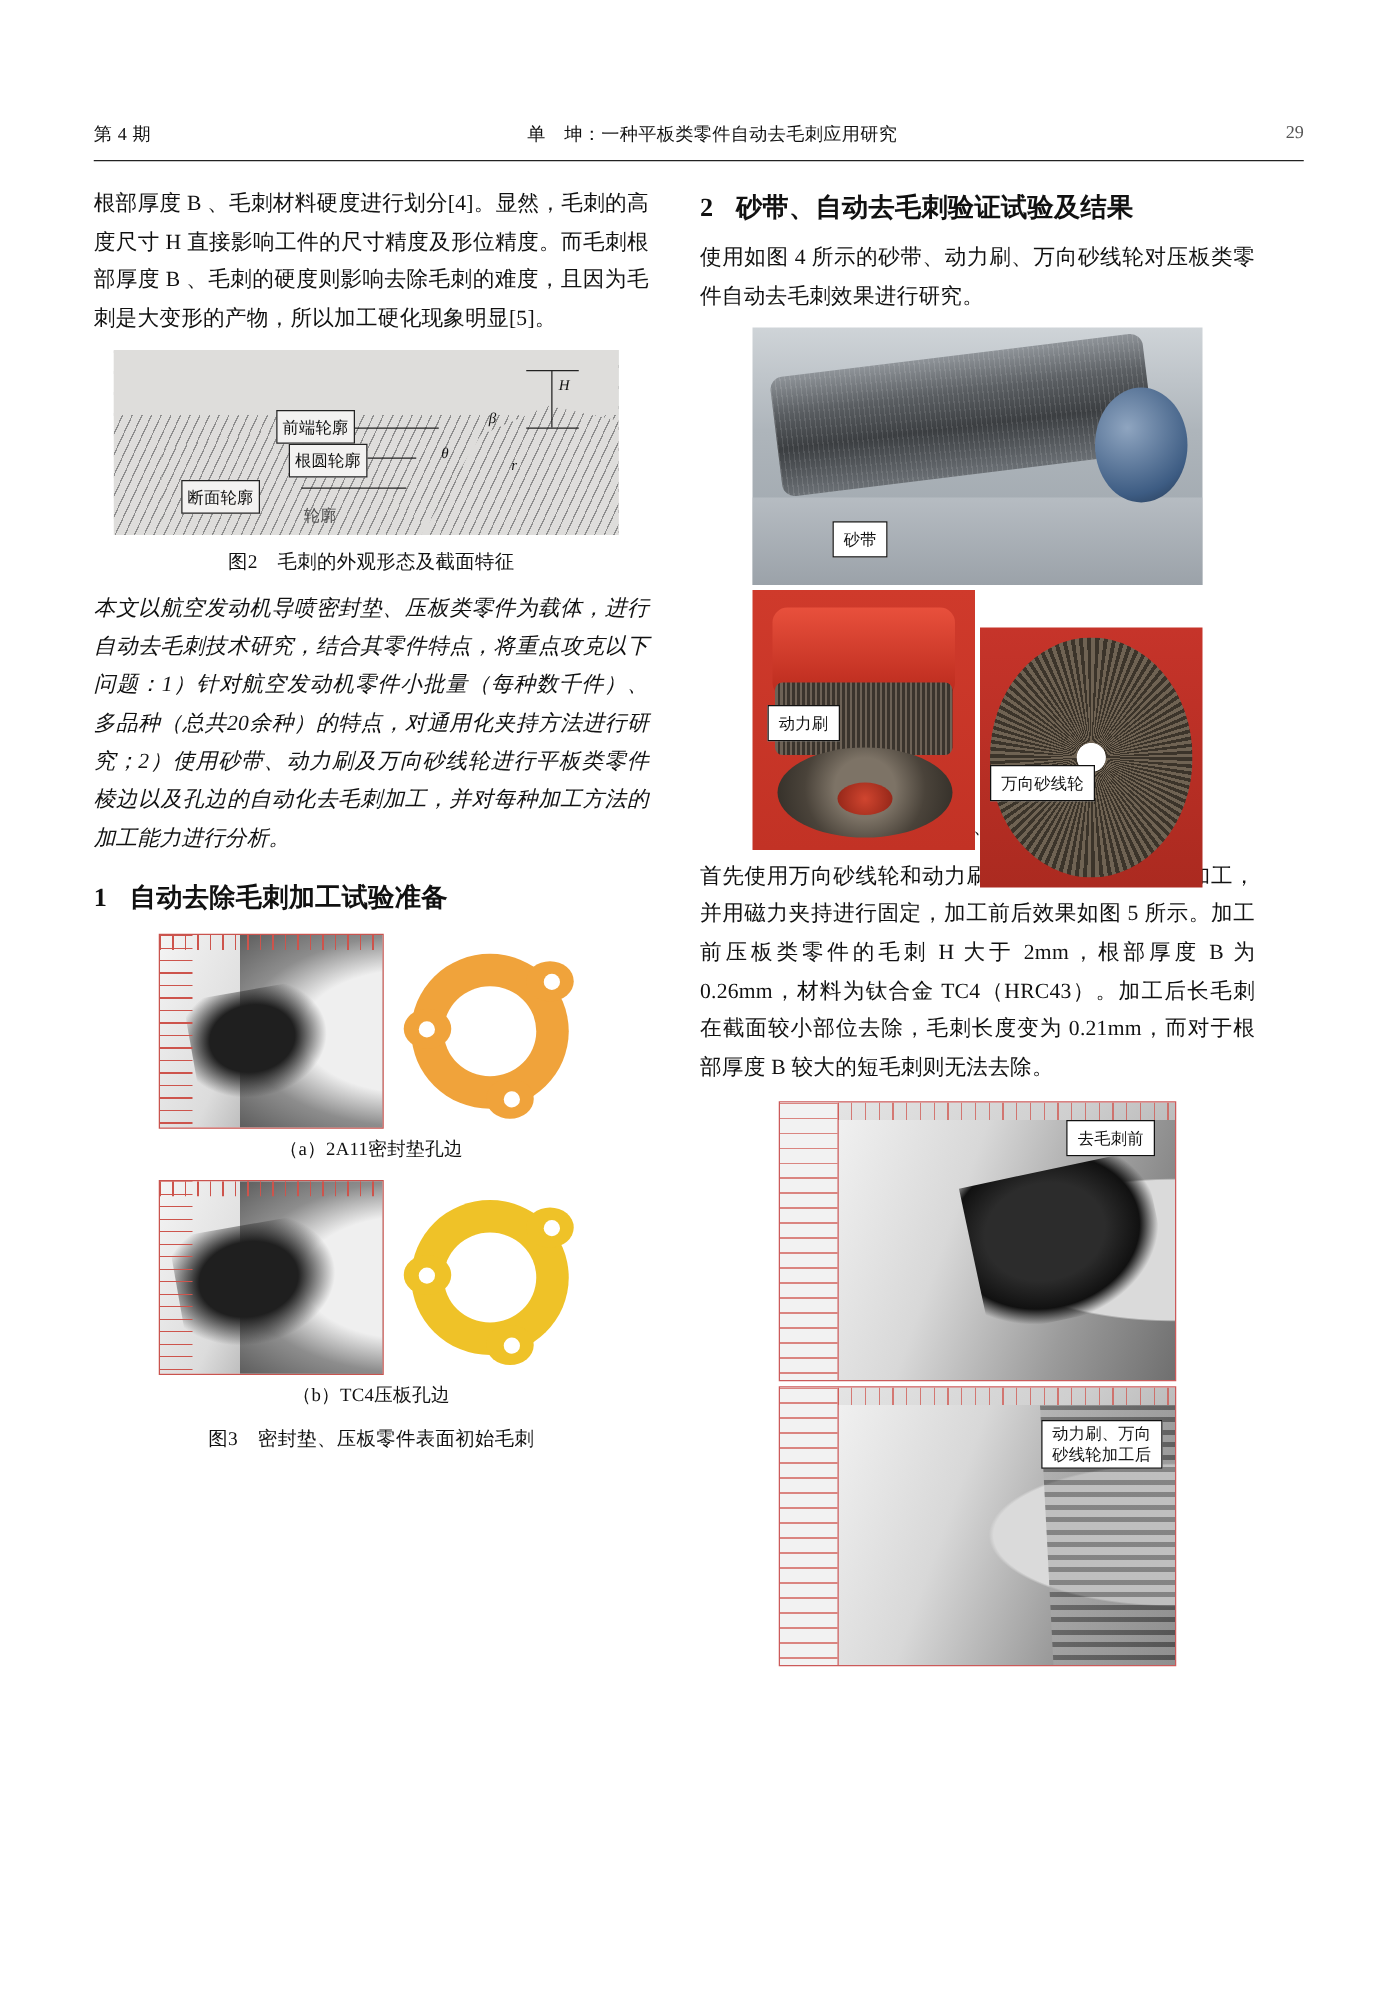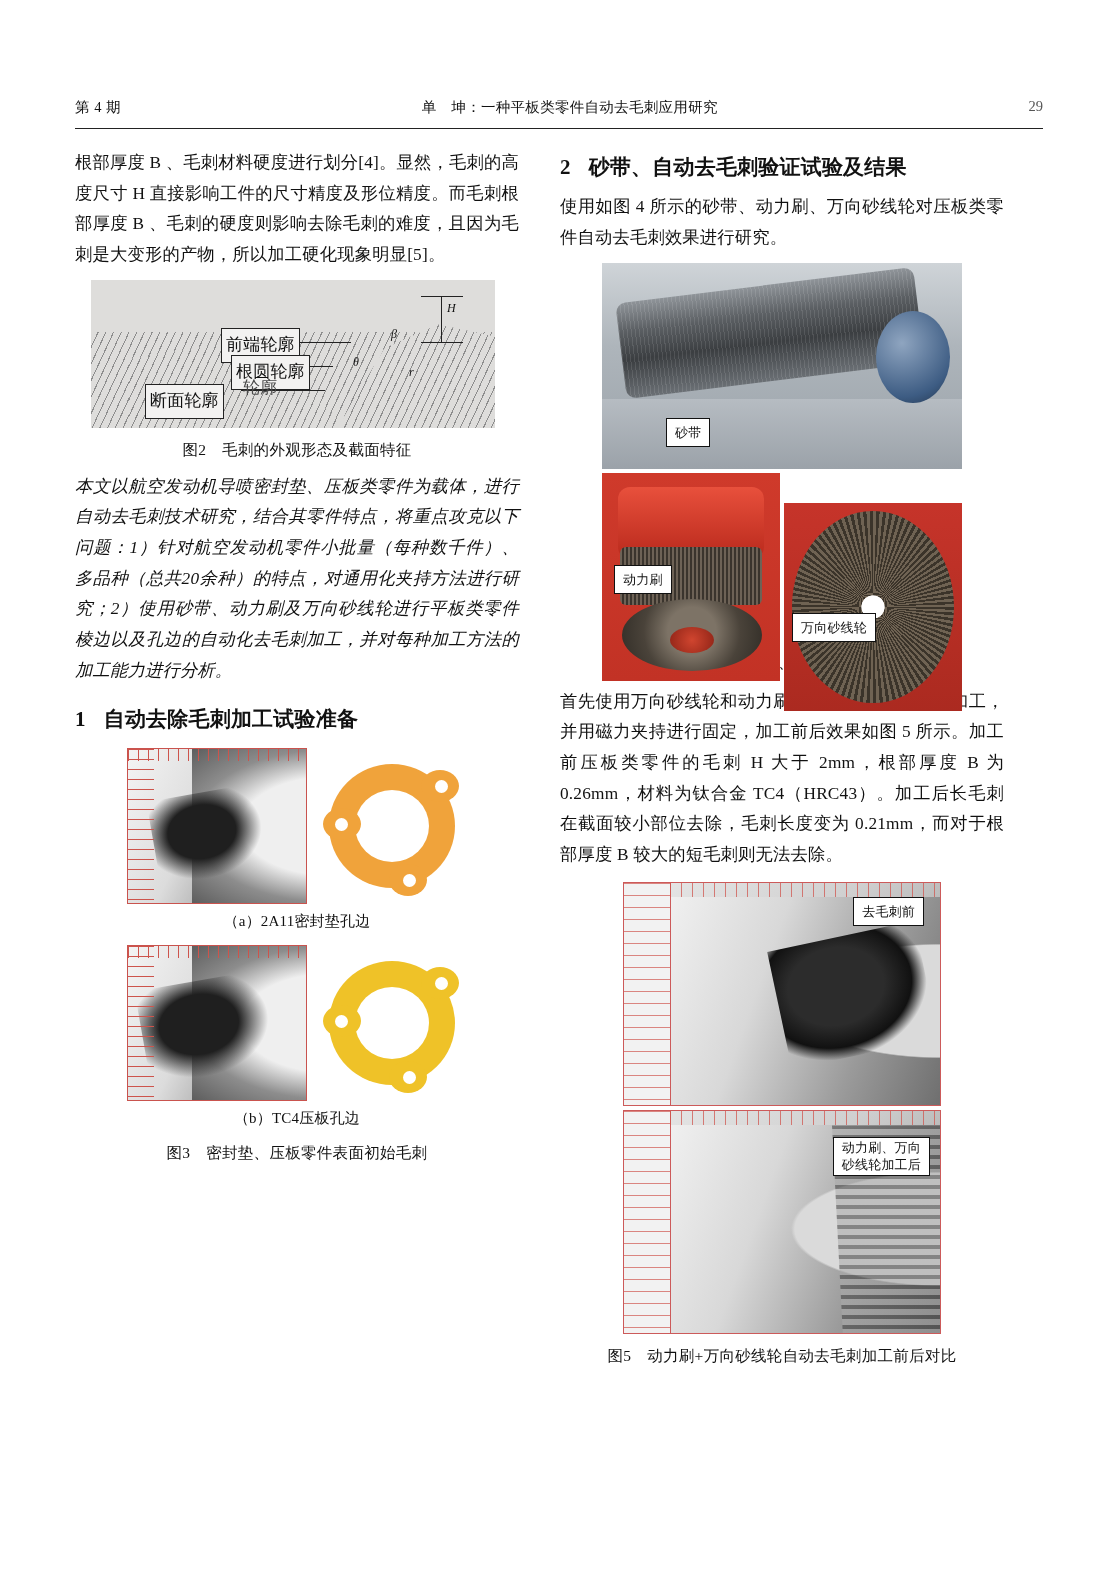--- a/index.html
+++ b/index.html
@@ -79,21 +79,21 @@
     position:absolute;left:246px;top:30px;width:158px;height:118px;
     background:#dedddb;
     clip-path:polygon(0% 100%, 30% 32%, 64% 12%, 100% 22%, 100% 100%);
   }
   .fig2 .rightshape .h2{
     position:absolute;inset:0;
     background:repeating-linear-gradient(115deg,#8d8d8d 0 1px,rgba(0,0,0,0) 1px 7px);
   }
   .fig2 .lbl{
     position:absolute;background:#f3f2f1;border:1px solid #222;
-    font-size:17px;padding:1px 4px;white-space:nowrap;
+    font-size:13px;padding:1px 4px;white-space:nowrap;
     font-family:"Liberation Sans",sans-serif;
   }
   .fig2 .line{position:absolute;background:#222;height:1px;}
   .fig2 .vline{position:absolute;background:#222;width:1px;}
   .fig2 .glyph{position:absolute;font-style:italic;font-size:12px;}
   
   .photo{position:relative;overflow:hidden;background:#b9bec4;}
   .imgnote{
     position:absolute;background:#ffffff;border:1px solid #111;
     font-size:13px;padding:2px 8px;white-space:nowrap;
@@ -269,21 +269,21 @@
           <div class="h2"></div>
         </div>
 
       <div class="line" style="left:150px;top:62px;width:110px;"></div>
       <div class="line" style="left:150px;top:86px;width:92px;"></div>
       <div class="line" style="left:150px;top:110px;width:84px;"></div>
 
       <div class="lbl" style="left:130px;top:48px;">前端轮廓</div>
       <div class="lbl" style="left:140px;top:75px;">根圆轮廓</div>
       <div class="lbl" style="left:54px;top:104px;">断面轮廓</div>
-      <div class="lbl" style="left:148px;top:92px;border:0;background:rgba(0,0,0,0);color:#4a4a4a;">轮廓</div>
+      <div class="lbl" style="left:148px;top:120px;border:0;background:rgba(0,0,0,0);color:#4a4a4a;">轮廓</div>
 
       <div class="vline" style="left:350px;top:16px;height:46px;"></div>
       <div class="line" style="left:330px;top:16px;width:42px;"></div>
       <div class="line" style="left:330px;top:62px;width:42px;"></div>
       <div class="glyph" style="left:356px;top:18px;">H</div>
       <div class="glyph" style="left:300px;top:44px;">β</div>
       <div class="glyph" style="left:262px;top:72px;">θ</div>
       <div class="glyph" style="left:318px;top:82px;">r</div>
     </div>
     <div class="figcap">图2　毛刺的外观形态及截面特征</div>
@@ -390,15 +390,14 @@
         <div class="specimen">
           <div class="burrmass"></div>
         </div>
         <div class="scalebar">
             <div class="scaleticks"></div>
           </div>
         <div class="topruler"></div>
         <div class="imgnote" style="right:16px;top:14px;">去毛刺前</div>
       </div>
     </div>
-    <div class="figcap fig5caption">图5　动力刷+万向砂线轮自动去毛刺加工前后对比</div>
   </div>
 </div>
 
 </body></html>

